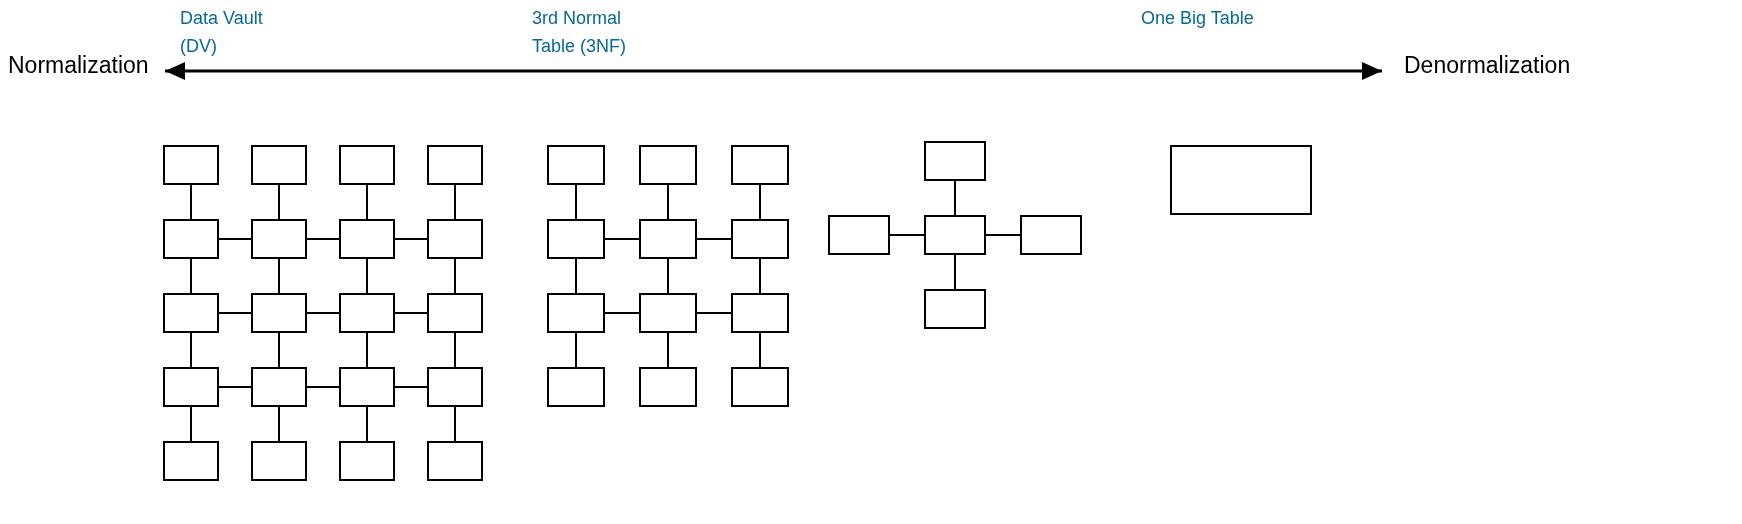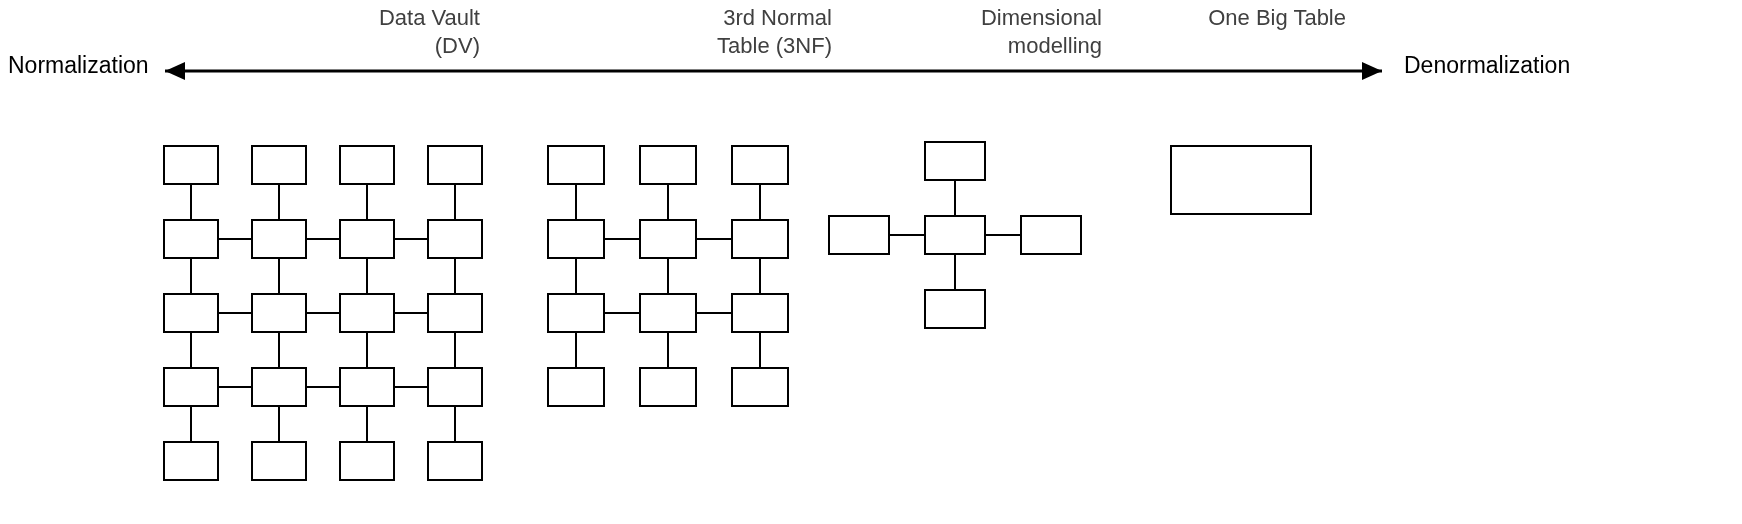--- a/index.html
+++ b/index.html
@@ -34,25 +34,25 @@
   #label-denormalization { left: 1404px; top: 52px; }
 
   .axis-svg {
     position: absolute;
     left: 0; top: 0;
   }
 
   .model-caption {
     position: absolute;
     top: 4px;
-    font-size: 22px;
+    font-size: 18px;
     line-height: 28px;
-    text-align: right;
+    text-align: left;
     white-space: nowrap;
-    color: #404040;
+    color: #0369a1;
   }
   .model-caption .cap-l2 { display: block; }
 
   
   #diagram-canvas {
     position: absolute;
     left: 0; top: 0;
     width: 1742px; height: 524px;
   }
 </style>
@@ -66,22 +66,21 @@
   <span class="axis-end-label" id="label-denormalization">Denormalization</span>
 
   <svg class="axis-svg" id="axis-arrow-svg" width="1742" height="105">
       <line x1="165" y1="71" x2="1382" y2="71" stroke="#000000" stroke-width="3"></line>
       <path d="M 165 71 L 185 62 L 185 80 Z" fill="#000000"></path>
       <path d="M 1382 71 L 1362 62 L 1362 80 Z" fill="#000000"></path>
     </svg>
 
 <div class="model-caption" style="left: 180px; width: 300px;"><span>Data Vault</span><span class="cap-l2">(DV)</span></div>
     <div class="model-caption" style="left: 532px; width: 300px;"><span>3rd Normal</span><span class="cap-l2">Table (3NF)</span></div>
-    <div class="model-caption" style="left: 802px; width: 300px;"><span>Dimensional</span><span class="cap-l2">modelling</span></div>
-    <div class="model-caption" style="left: 1046px; width: 300px;"><span>One Big Table</span></div>
+    <div class="model-caption" style="left: 1141px; width: 300px;"><span>One Big Table</span></div>
   </div>
 
 <svg id="diagram-canvas" width="1742" height="524">
     <g>
       <line x1="191" y1="184" x2="191" y2="220" stroke="#000000" stroke-width="2"></line>
       <line x1="279" y1="184" x2="279" y2="220" stroke="#000000" stroke-width="2"></line>
       <line x1="367" y1="184" x2="367" y2="220" stroke="#000000" stroke-width="2"></line>
       <line x1="455" y1="184" x2="455" y2="220" stroke="#000000" stroke-width="2"></line>
       <line x1="191" y1="258" x2="191" y2="294" stroke="#000000" stroke-width="2"></line>
       <line x1="279" y1="258" x2="279" y2="294" stroke="#000000" stroke-width="2"></line>

